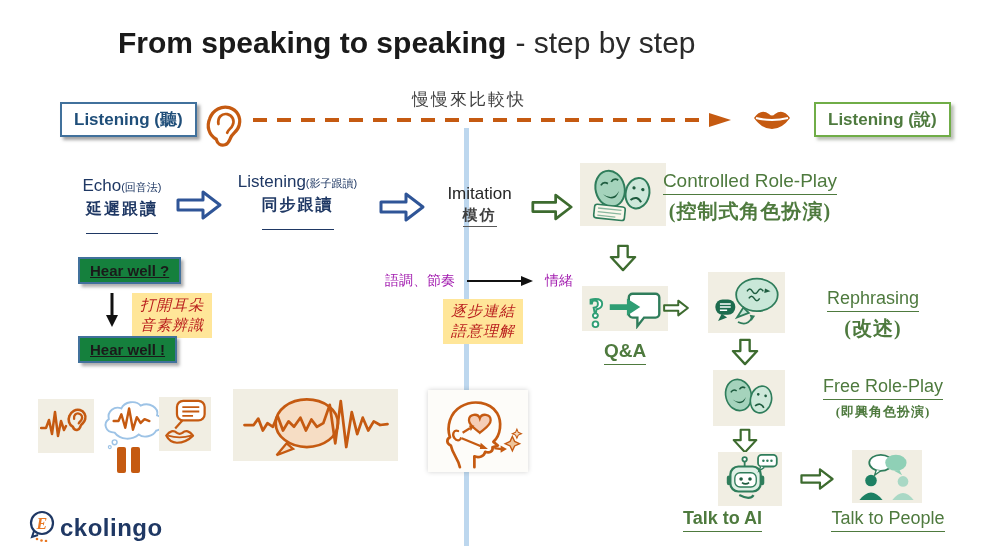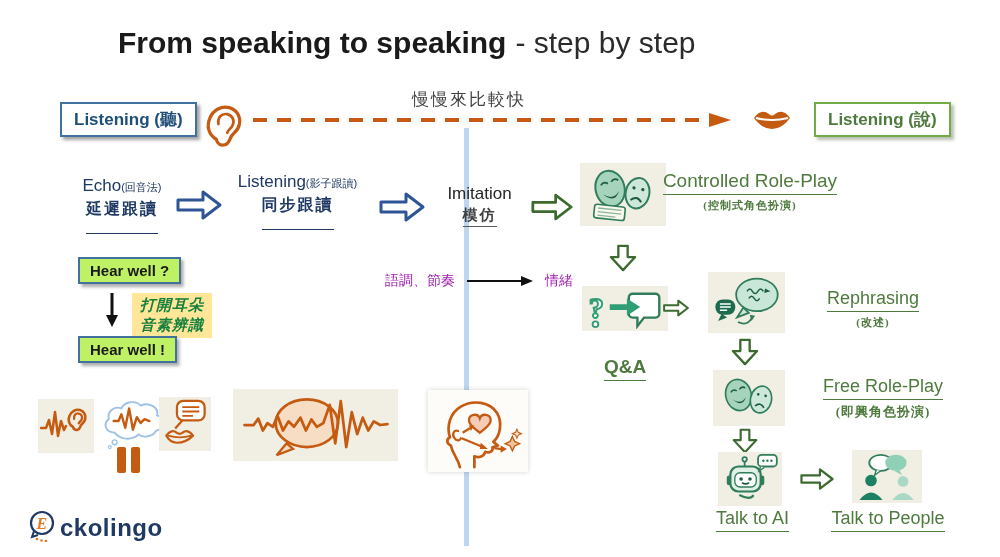--- a/index.html
+++ b/index.html
@@ -28,29 +28,29 @@
            font-family:"Liberation Serif","DejaVu Serif",serif;border-bottom:1.5px solid #1f3864;
            padding-bottom:13px;letter-spacing:2px;}
   .dark-stage{color:#262626;}
   .zh-dark{display:inline-block;margin-top:2px;font-size:15px;font-weight:700;color:#404040;
            font-family:"Liberation Serif","DejaVu Serif",serif;border-bottom:1.5px solid #595959;
            padding-bottom:1px;letter-spacing:2px;}
 
   
   .glabel{color:#4e7a3e;text-align:center;white-space:nowrap;}
   .glabel .en{display:inline-block;font-size:19px;border-bottom:1.5px solid #4e7a3e;padding-bottom:2px;text-align:right;}
-  .glabel .zh{margin-top:3px;font-size:11px;font-family:"Liberation Serif","DejaVu Serif",serif;
+  .glabel .zh{margin-top:3px;font-size:20px;font-family:"Liberation Serif","DejaVu Serif",serif;
               font-weight:700;letter-spacing:1px;}
   .glabel.small .en{font-size:18px;}
 
   
-  .nbox{background:#bef264;border:2px solid #41719c;box-shadow:2.5px 3px 3px rgba(90,90,90,.5);
-        padding:3px 10px;font-size:15px;font-weight:600;color:#1a1a1a;white-space:nowrap;}
+  .nbox{background:#15803d;border:2px solid #41719c;box-shadow:2.5px 3px 3px rgba(90,90,90,.5);
+        padding:3px 10px;font-size:15px;font-weight:600;color:#1a1a1a;white-space:nowrap;text-decoration:underline;}
   .note-yellow{background:#ffe699;padding:3px 8px;text-align:center;font-size:15px;line-height:1.3;
-        color:#15803d;font-style:italic;font-weight:700;letter-spacing:1px;
+        color:#b91c1c;font-style:italic;font-weight:400;letter-spacing:1px;
         font-family:"Liberation Serif","DejaVu Serif",serif;white-space:nowrap;}
 
   .tone-row{display:flex;align-items:center;gap:12px;font-size:14px;color:#a21caf;white-space:nowrap;}
 
   
   .tile{background:#f1eee3;display:flex;align-items:center;justify-content:center;}
   .tile.white{background:#fdfcf9;box-shadow:0 0 5px rgba(0,0,0,.18);}
 
   .divider{background:#bdd7ee;}
 
@@ -161,35 +161,39 @@
 
   <div class="abs tone-row" style="left:385px;top:272px;">
     <span>語調、節奏</span>
     <svg width="66" height="10" viewBox="0 0 66 10">
       <line x1="0" y1="5" x2="54" y2="5" stroke="#111" stroke-width="2"></line>
       <polygon points="54,0 66,5 54,10" fill="#111"></polygon>
     </svg>
     <span>情緒</span>
   </div>
 
+  <div class="abs note-yellow" style="left:443px;top:299px;">
+    <div>逐步連結</div>
+    <div>語意理解</div>
+  </div>
 
   <svg class="abs" style="left:609px;top:243px;" width="28" height="30" viewBox="0 0 30 30">
     <polygon points="10,2 20,2 20,14 28,14 15,28 2,14 10,14" fill="#fff" stroke="#3D6B2F" stroke-width="2.5" stroke-linejoin="round"></polygon>
   </svg>
 
   <div class="abs tile" style="left:582px;top:286px;width:86px;height:45px;">
     <svg width="80" height="40" viewBox="0 0 80 42">
       <path d="M48 5 h24 a4 4 0 0 1 4 4 v17 a4 4 0 0 1 -4 4 h-12 l-7 9 v-9 h-5 a4 4 0 0 1 -4 -4 v-17 a4 4 0 0 1 4 -4 z" fill="#fff" stroke="#2F7D5B" stroke-width="2.5"></path>
       <text x="2" y="30" font-size="32" font-weight="bold" font-family="Liberation Serif,serif" fill="#fff" stroke="#2F9E74" stroke-width="2">?</text>
       <circle cx="9" cy="37" r="3" fill="#fff" stroke="#2F9E74" stroke-width="2"></circle>
       <polygon points="24,16 42,16 42,10 56,19 42,28 42,22 24,22" fill="#2F9E74"></polygon>
     </svg>
   </div>
 
-  <div class="abs glabel" style="left:575px;top:356px;width:100px;">
+  <div class="abs glabel" style="left:575px;top:340px;width:100px;">
     <span class="en" style="font-weight:600;">Q&amp;A</span>
   </div>
 
   <svg class="abs" style="left:663px;top:295px;" width="26" height="26" viewBox="0 0 46 32">
     <polygon points="2,11 27,11 27,3 44,16 27,29 27,21 2,21" fill="#fff" stroke="#3D6B2F" stroke-width="3.5" stroke-linejoin="round"></polygon>
   </svg>
 
   <div class="abs tile" style="left:708px;top:272px;width:77px;height:61px;">
     <svg width="72" height="56" viewBox="0 0 76 62">
       <ellipse cx="49" cy="22" rx="23" ry="18" fill="#c9e7d8" stroke="#2F7D5B" stroke-width="2"></ellipse>
@@ -252,21 +256,21 @@
       <path d="M23 32 q4 3 8 0" stroke="#1E5C3F" stroke-width="1.8" fill="none"></path>
       <path d="M20 46 q12 6 16 0" stroke="#2F7D5B" stroke-width="2.5" fill="none"></path>
       <rect x="41" y="1" width="21" height="13" rx="4" fill="#fff" stroke="#2F7D5B" stroke-width="2"></rect>
       <circle cx="47" cy="7.5" r="1.4" fill="#2F7D5B"></circle>
       <circle cx="51.5" cy="7.5" r="1.4" fill="#2F7D5B"></circle>
       <circle cx="56" cy="7.5" r="1.4" fill="#2F7D5B"></circle>
       <path d="M44 14 l-2 5 l6 -4" fill="#fff" stroke="#2F7D5B" stroke-width="1.5"></path>
     </svg>
   </div>
 
-  <div class="abs glabel small" style="left:705px;top:508px;width:95px;">
+  <div class="abs glabel small" style="left:675px;top:508px;width:95px;font-weight:bold;">
     <span class="en">Talk to AI</span>
   </div>
 
   <svg class="abs" style="left:800px;top:465px;" width="34" height="28" viewBox="0 0 46 32">
     <polygon points="2,11 27,11 27,3 44,16 27,29 27,21 2,21" fill="#fff" stroke="#3D6B2F" stroke-width="3" stroke-linejoin="round"></polygon>
   </svg>
 
   <div class="abs tile" style="left:852px;top:450px;width:70px;height:53px;">
     <svg width="64" height="48" viewBox="0 0 72 54">
       <ellipse cx="29" cy="11" rx="13" ry="9" fill="#fff" stroke="#2F7D5B" stroke-width="2"></ellipse>

